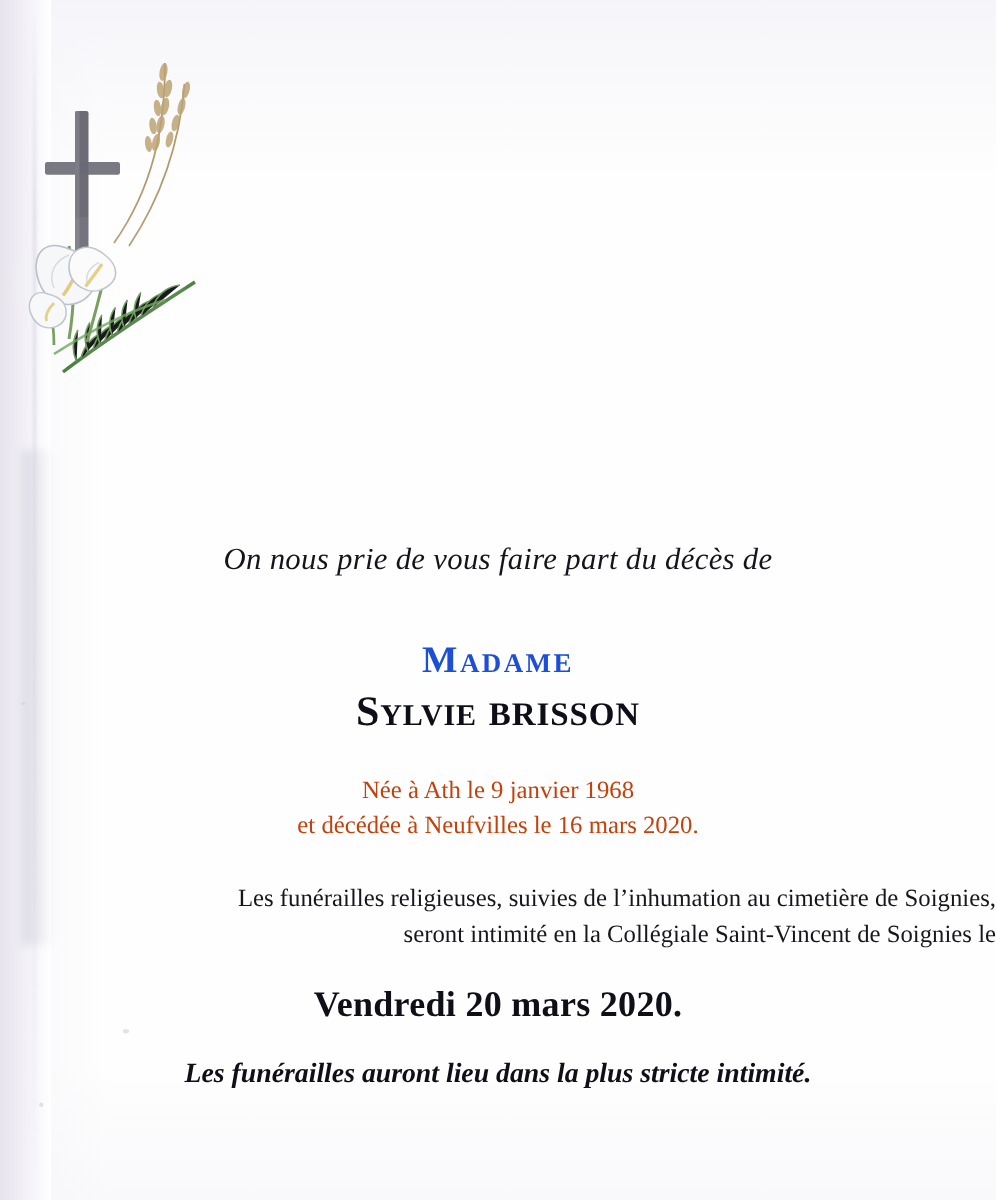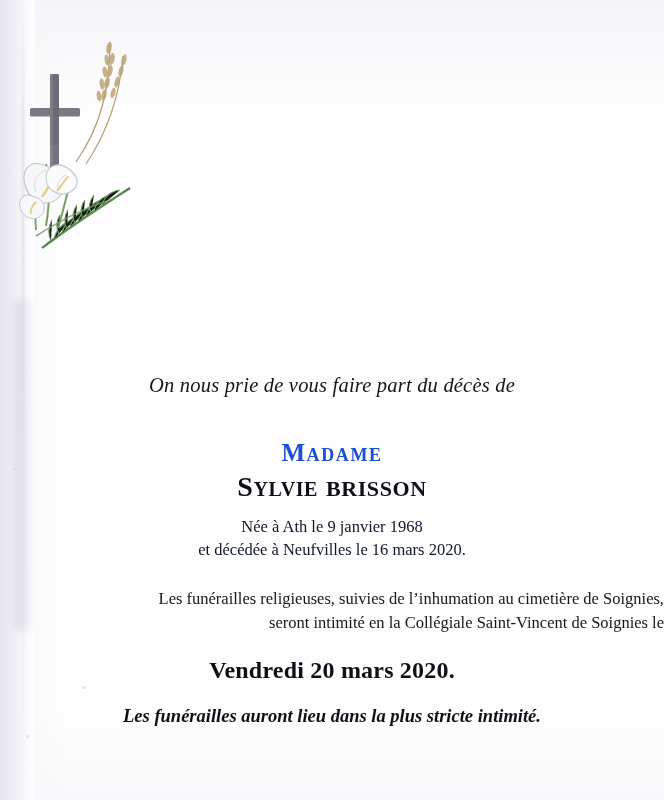--- a/index.html
+++ b/index.html
@@ -89,21 +89,21 @@
     top: 362px;
     text-align: center;
   }
 
   .lead {
     font-family: "Liberation Serif", serif;
     font-style: italic;
     font-size: 20.5px;
     letter-spacing: .2px;
     color: #14141c;
-    margin: 12px;
+    margin: 0;
   }
 
   .name-block {
     margin-top: 42px;
   }
   .title-madame {
     font-size: 25px;
     letter-spacing: 1.6px;
     color: #1d4ed8;
     font-variant: small-caps;
@@ -119,24 +119,24 @@
   }
   .full-name .given {
     font-variant: small-caps;
     font-size: 28px;
   }
   .full-name .family {
     font-size: 22px;
   }
 
   .birth {
-    margin-top: 12px;
+    margin-top: 24px;
     font-size: 16.5px;
     line-height: 1.42;
-    color: #0f172a;
+    color: #c2410c;
   }
 
   .funeral {
     margin-top: 25px;
     font-size: 16.5px;
     line-height: 1.45;
     color: #16161e;
     text-align: right;
   }
 

